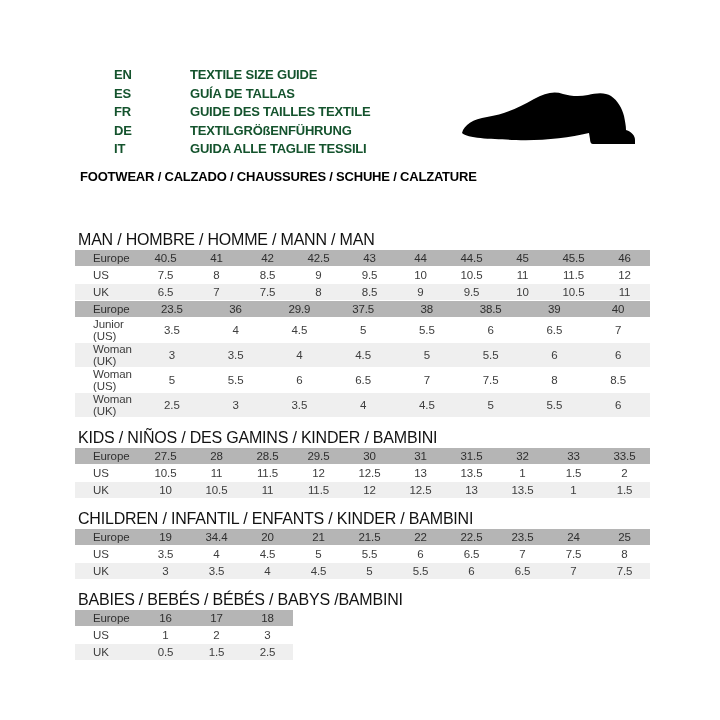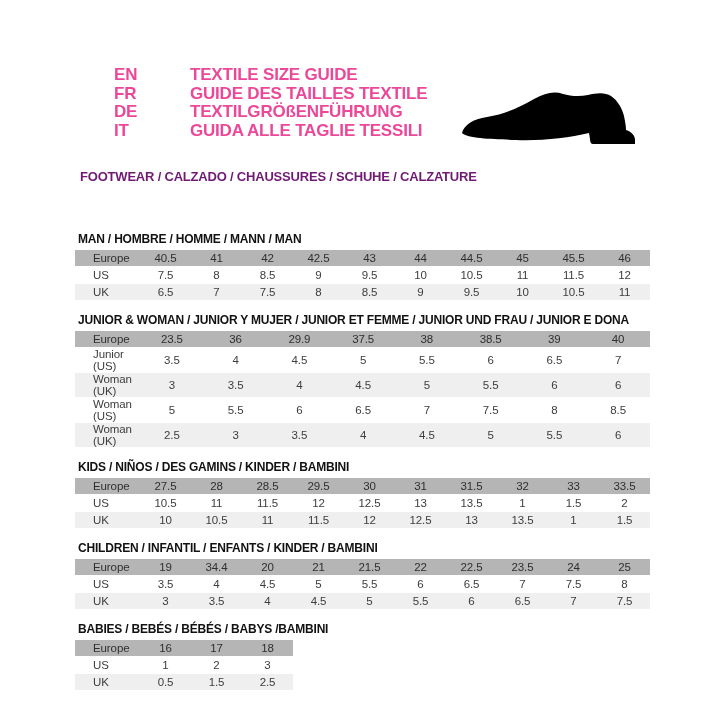--- a/index.html
+++ b/index.html
@@ -2,48 +2,52 @@
 <html style="--head-row: #b5b5b5; --alt-row: #efefef;"><head>
 <meta charset="utf-8">
 <style>
   html,body{margin:0;padding:0;background:#fff;}
   body{width:720px;height:720px;font-family:"Liberation Sans",sans-serif;color:#111;}
   .page{position:relative;width:720px;height:720px;overflow:hidden;background:#fff;}
 
   
   .header-block{position:absolute;left:80px;top:66px;}
   .lang-row{display:flex;line-height:18.5px;}
-  .lang-code,.lang-text{font-weight:bold;font-size:17px;letter-spacing:-0.2px;color:#ec4899;padding-left:34px;}
+  .lang-code,.lang-text{font-weight:bold;font-size:13px;letter-spacing:-0.2px;color:#14532d;padding-left:34px;}
   .lang-code{width:42px;}
 
   
-  .category-line{position:absolute;left:80px;top:169px;font-weight:bold;font-size:13px;letter-spacing:-0.2px;color:#701a75;text-align:center;}
+  .category-line{position:absolute;left:80px;top:169px;font-weight:bold;font-size:13px;letter-spacing:-0.2px;color:#000000;text-align:center;}
 
   
   .shoe{position:absolute;left:458px;top:86px;width:192px;height:66px;}
 
   
   .tables-wrap{position:absolute;left:75px;top:233px;}
-  .size-section h3{margin:13px 0 4px 3px;font-size:12px;line-height:13px;letter-spacing:-0.2px;color:#121212;font-weight:bold;}
+  .size-section h3{margin:13px 0 4px 3px;font-size:16px;line-height:13px;letter-spacing:-0.2px;color:#121212;font-weight:normal;}
   .size-section:first-child h3{margin-top:0;}
   table{border-collapse:separate;border-spacing:0;table-layout:fixed;}
   td{height:16px;border-bottom:1px solid #fff;font-size:11.5px;color:#3d3d3d;text-align:center;vertical-align:middle;padding:0;letter-spacing:-0.1px;}
   td.label{text-align:left;padding-left:18px;}
   tr.row-head td{background:var(--head-row,#b5b5b5);color:#2f2f2f;}
   tr.row-alt td{background:var(--alt-row,#efefef);}
 </style>
 </head>
 <body>
 
 <div class="page">
 
   <div class="header-block">
       <div class="lang-row">
         <span class="lang-code">EN</span>
         <span class="lang-text">TEXTILE SIZE GUIDE</span>
+      </div>
+      <div class="lang-row">
+        <span class="lang-code">ES</span>
+        <span class="lang-text">GUÍA DE TALLAS</span>
       </div>
       <div class="lang-row">
         <span class="lang-code">FR</span>
         <span class="lang-text">GUIDE DES TAILLES TEXTILE</span>
       </div>
       <div class="lang-row">
         <span class="lang-code">DE</span>
         <span class="lang-text">TEXTILGRÖßENFÜHRUNG</span>
       </div>
       <div class="lang-row">
@@ -126,21 +130,20 @@
               <td>9</td>
               <td>9.5</td>
               <td>10</td>
               <td>10.5</td>
               <td>11</td>
             </tr>
           </tbody>
         </table>
       </section>
       <section class="size-section">
-        <h3>JUNIOR &amp; WOMAN / JUNIOR Y MUJER / JUNIOR ET FEMME / JUNIOR UND FRAU / JUNIOR E DONA</h3>
         <table style="width: 575px;">
           <colgroup>
             <col style="width: 65px;">
             <col>
             <col>
             <col>
             <col>
             <col>
             <col>
             <col>

